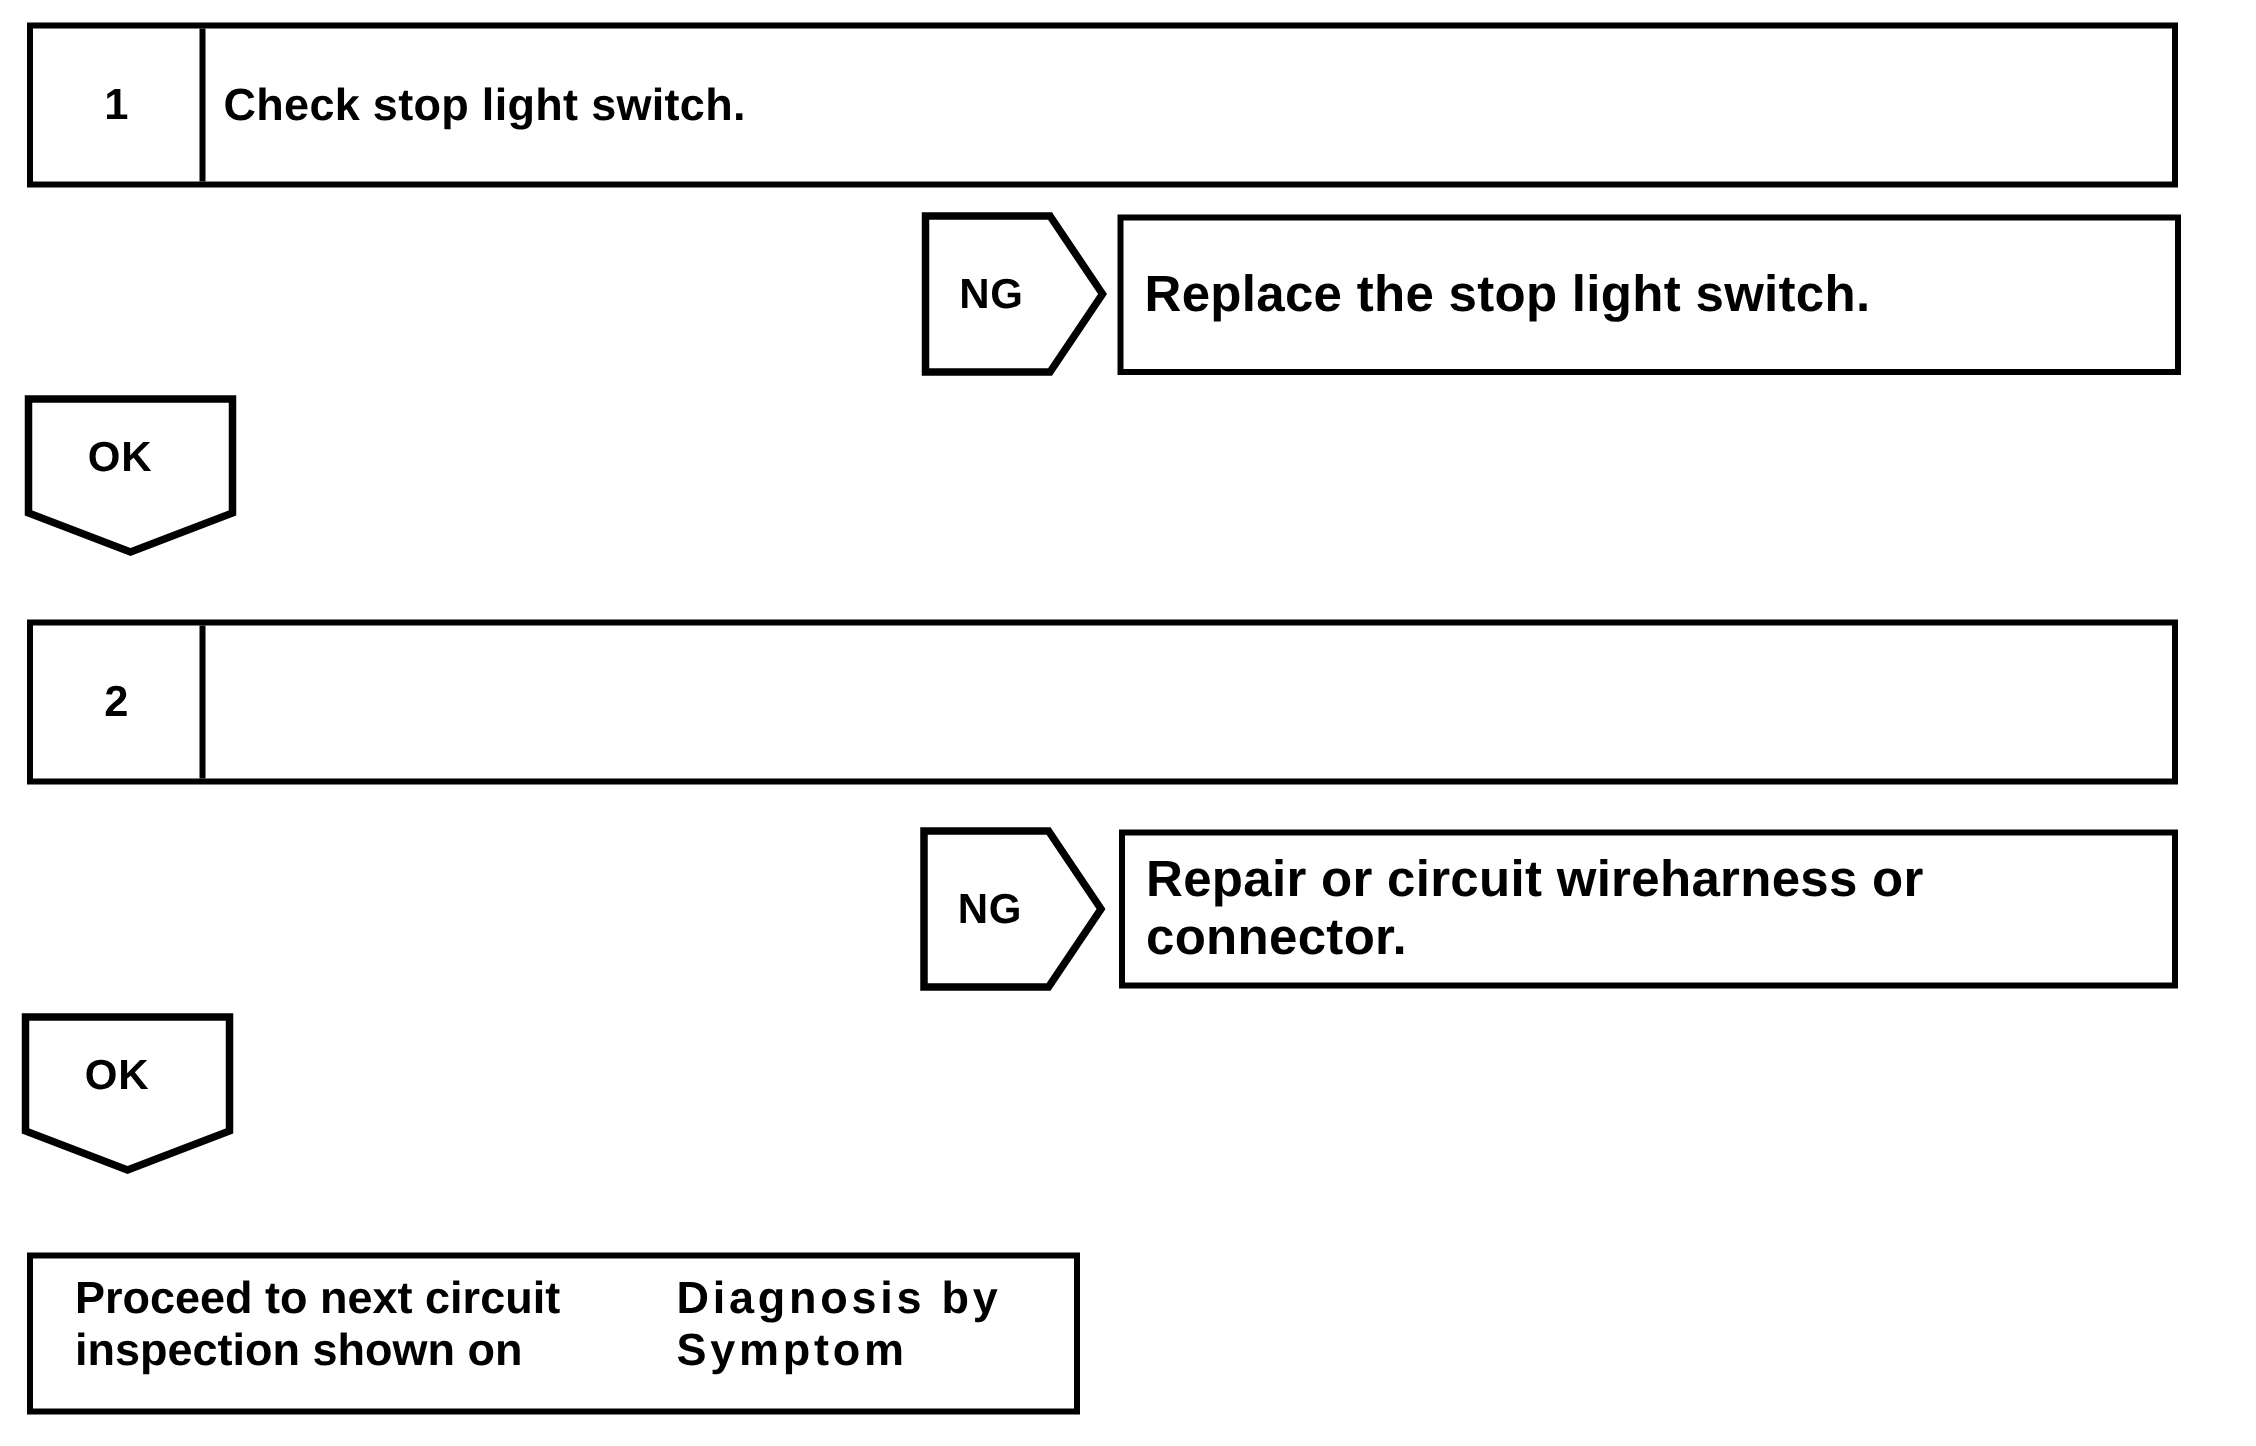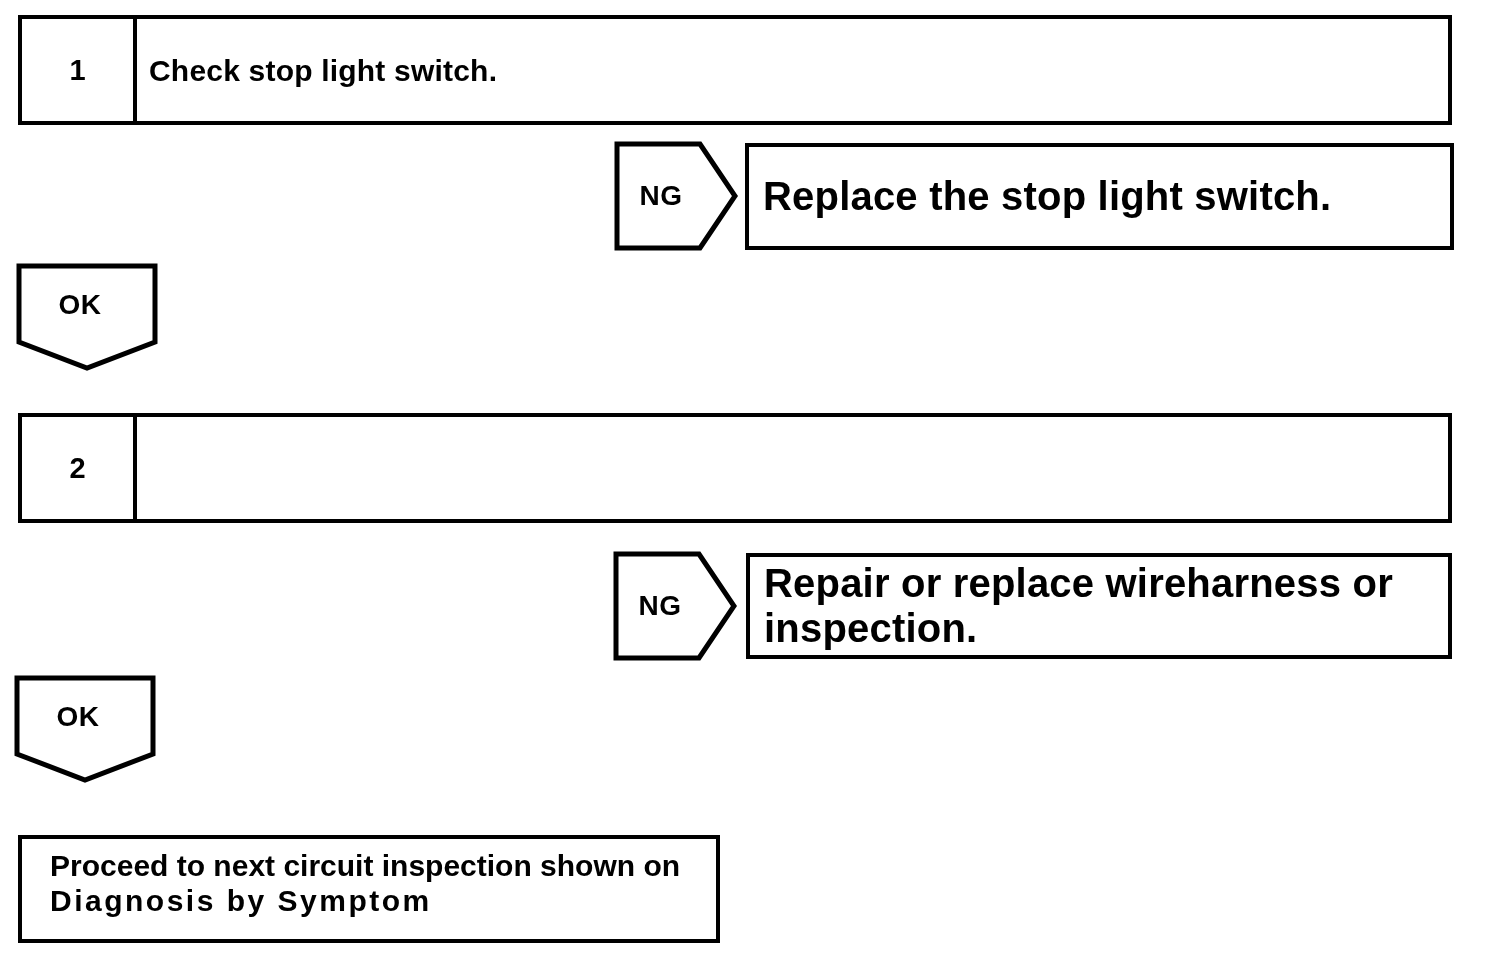--- a/index.html
+++ b/index.html
@@ -45,21 +45,21 @@
     font-size: 30px;
     font-weight: 700;
     line-height: 33px;
     letter-spacing: 0.2px;
   }
   .result-text {
     flex: 1;
     display: flex;
     align-items: center;
     padding-left: 14px;
-    font-size: 40px;
+    font-size: 34px;
     font-weight: 700;
     letter-spacing: 0.2px;
   }
   .connector {
     position: absolute;
     text-align: right;
   }
   .connector svg {
     display: block;
   }
@@ -80,21 +80,21 @@
   }
   .ok-label-pos {
     left: 0;
     top: 0;
     width: 128px;
     height: 84px;
   }
   .end-text {
     flex: 1;
     display: flex;
-    flex-direction: column;
+    flex-direction: row;
     justify-content: flex-start;
     padding: 9px 22px 0 28px;
     font-size: 30px;
     font-weight: 700;
     line-height: 35px;
   }
   .end-line2 {
     letter-spacing: 2.5px;
   }
 </style>
@@ -140,21 +140,21 @@
 
   <div class="connector" style="left:613px; top:551px; width:124px; height:110px;">
     <svg width="124" height="110" viewBox="0 0 124 110">
       <polygon points="3,3 86,3 121,55 86,107 3,107" fill="#ffffff" stroke="#000000" stroke-width="5" stroke-linejoin="miter"></polygon>
     </svg>
     <span class="conn-label ng-label-pos">NG</span>
   </div>
 
   <div class="box" style="left:746px; top:553px; width:706px; height:106px;">
     <div class="result-text">
-      <span>Repair or replace wireharness or inspection.</span>
+      <span>Repair or circuit wireharness or connector.</span>
     </div>
   </div>
 
   <div class="connector" style="left:14px; top:675px; width:142px; height:108px;">
     <svg width="142" height="108" viewBox="0 0 142 108">
       <polygon points="3,3 139,3 139,79 71,105 3,79" fill="#ffffff" stroke="#000000" stroke-width="5" stroke-linejoin="miter"></polygon>
     </svg>
     <span class="conn-label ok-label-pos">OK</span>
   </div>
 

